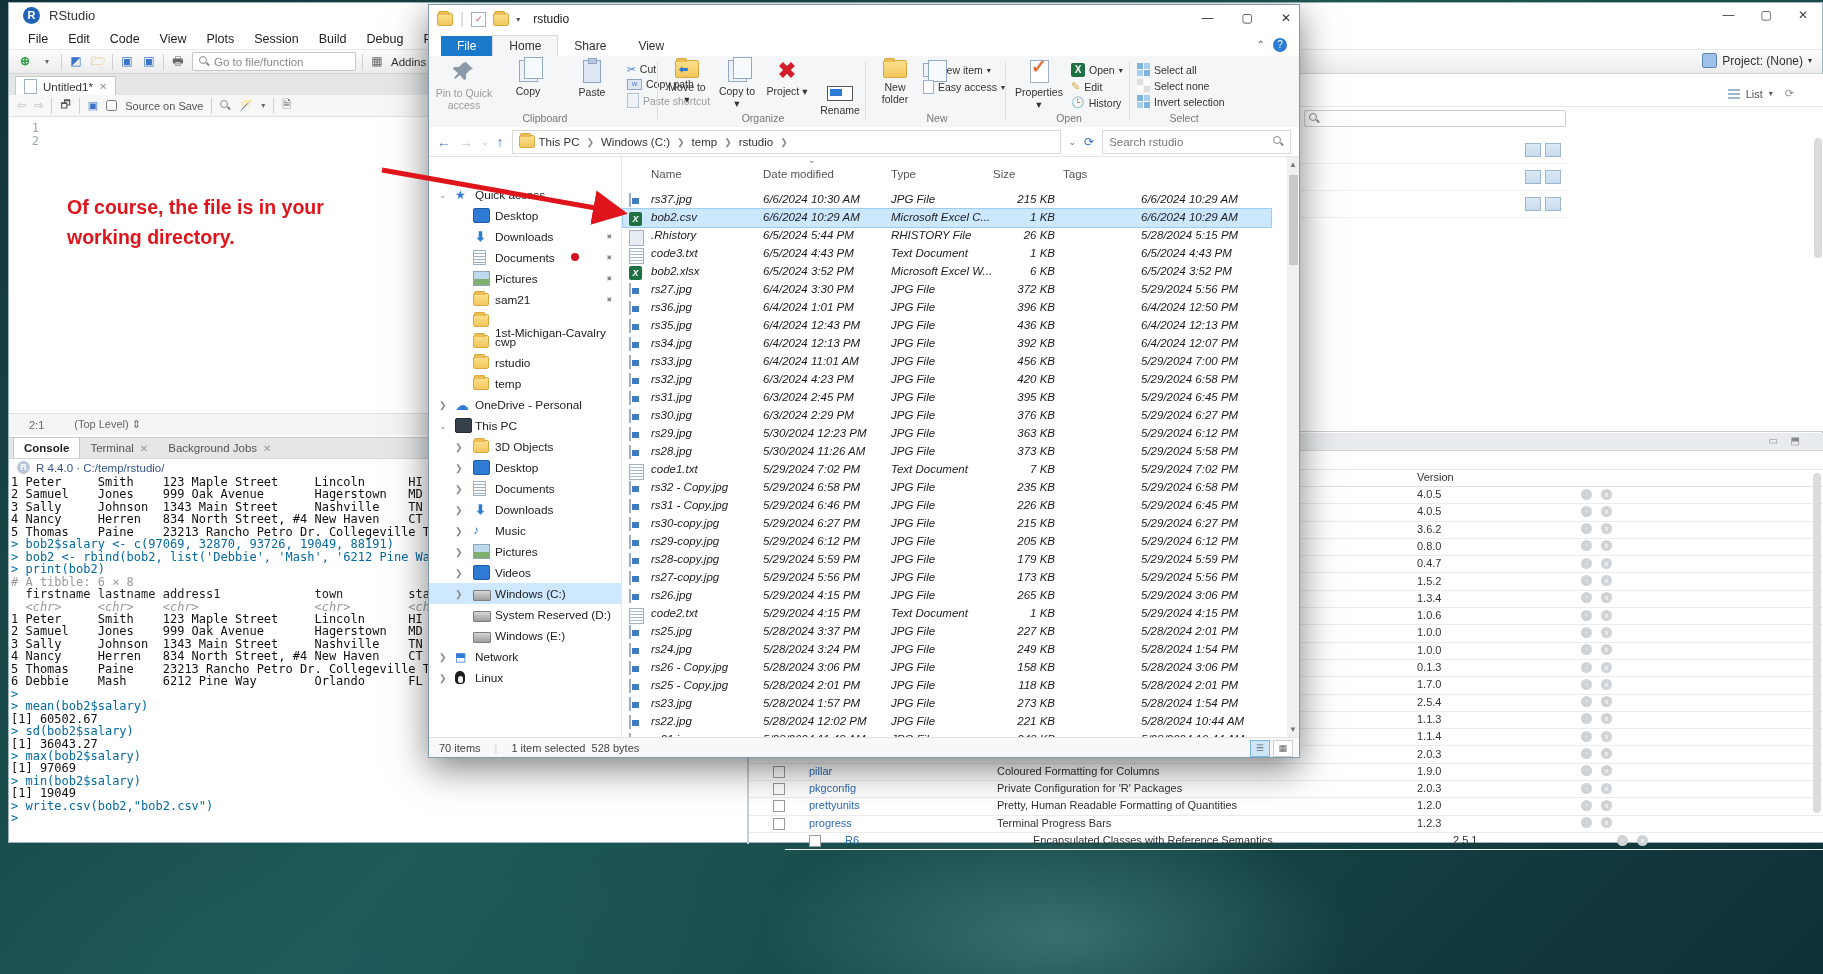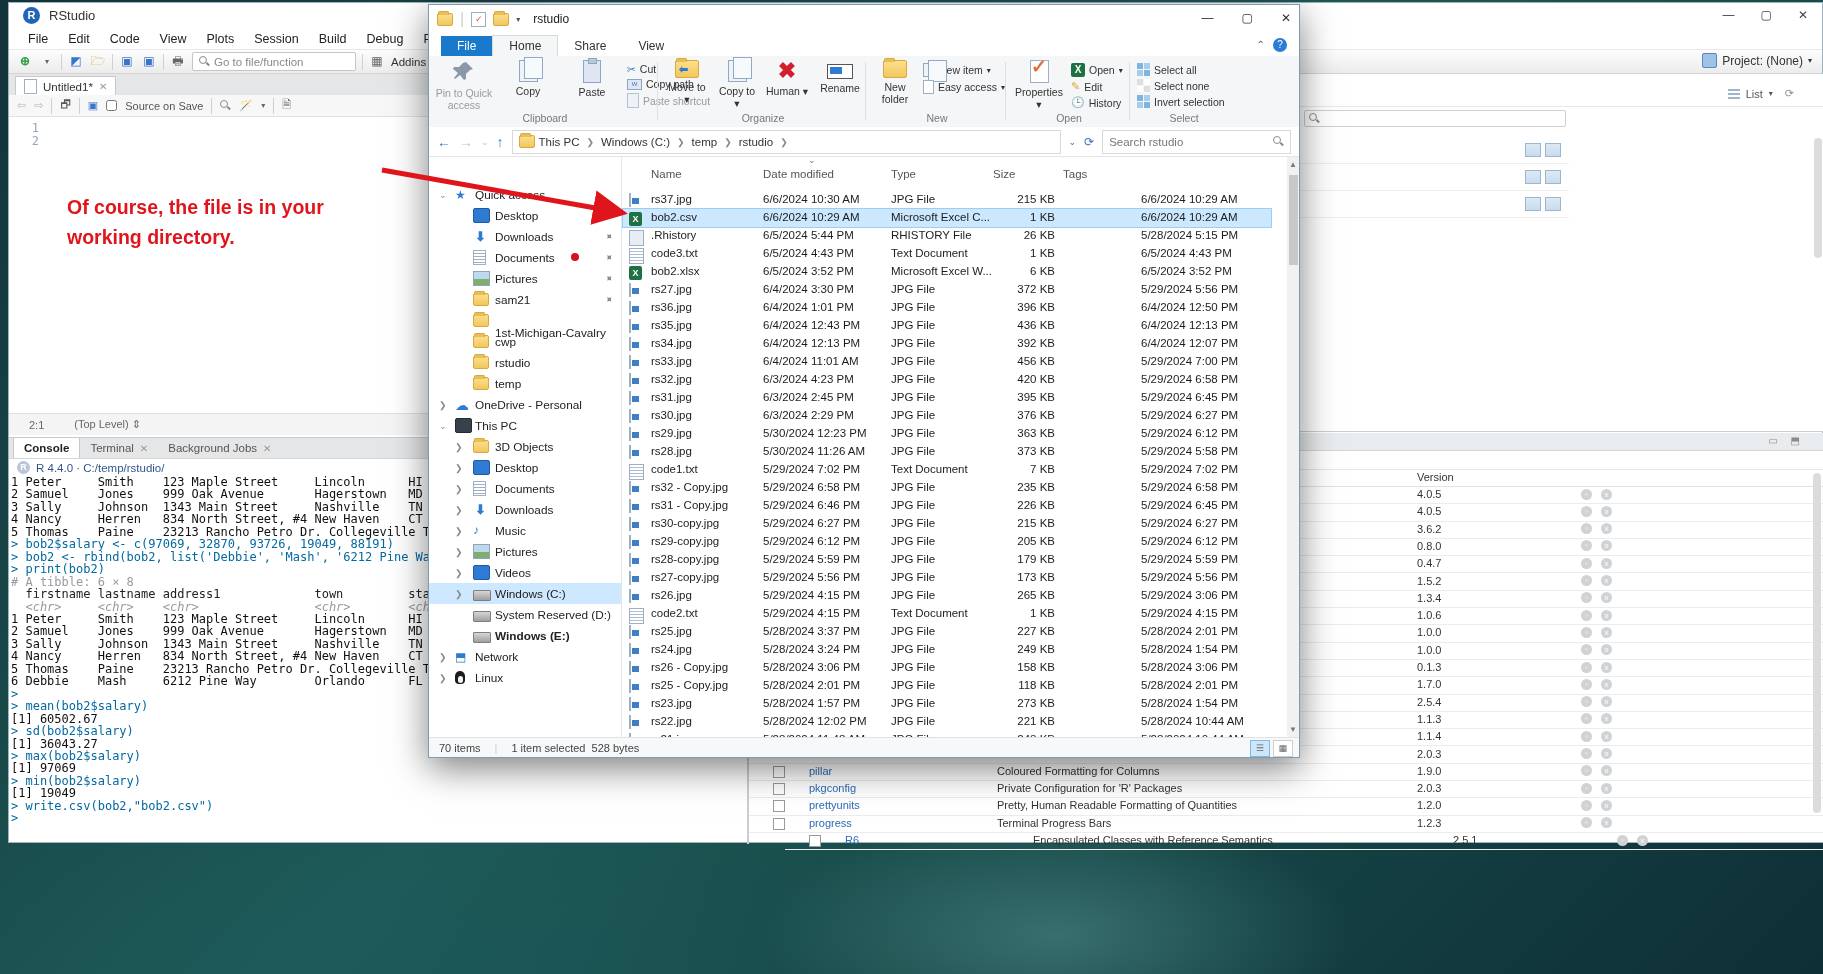--- a/index.html
+++ b/index.html
@@ -122,21 +122,21 @@
   .pic-ico{background:linear-gradient(180deg,#bcd9ee 55%,#7fae6e 55%);border:1px solid #90a6b8;}
   .music-note{color:#3f79c9;font-size:12px;line-height:13px;}
   .drive{width:16px;height:9px;background:linear-gradient(#d6d6d6,#9f9f9f);border:1px solid #7e7e7e;border-radius:1px;margin-top:3px;}
   .cloud{color:#2f7bd4;font-size:14px;line-height:14px;}
   .net-ico{color:#2f7bd4;font-size:12px;}
   .penguin{width:10px;height:13px;background:#1c1c1c;border-radius:5px 5px 4px 4px;position:relative;}
   .penguin::after{content:"";position:absolute;left:2.5px;top:5px;width:5px;height:7px;background:#f3f3f3;border-radius:3px;}
   .ex-list{left:192px;top:0;width:666px;height:100%;overflow:hidden;}
   .list-hdr{position:absolute;left:0;top:8px;width:100%;height:22px;font-size:11.5px;color:#555;}
   .hdr-cell{position:absolute;top:3px;}
-  .file-row{position:absolute;left:2px;width:648px;height:18px;font-size:11.5px;color:#1c1c1c;}
+  .file-row{position:absolute;left:2px;width:648px;height:18px;font-size:11.5px;color:#1c1c1c;font-style:italic;}
   .file-row.selected{background:#cce8ff;outline:1px solid #9bcdf5;}
   .fcell{position:absolute;top:2px;white-space:nowrap;}
   .f-ico{position:absolute;left:6px;top:2.5px;width:13px;height:14px;}
   .ic-jpg{background:#fff;border:1px solid #9fb0c4;position:relative;}
   .ic-jpg::after{content:"";position:absolute;left:2px;top:4px;width:7px;height:6px;background:#3f7ec2;}
   .ic-csv{background:#1f7144;border-radius:2px;color:#fff;font-size:9px;font-weight:bold;text-align:center;line-height:14px;}
   .ic-txt{background:repeating-linear-gradient(#fff,#fff 2px,#aebccd 2px,#aebccd 3px);border:1px solid #9fb0c4;}
   .ic-rh{background:#e8edf3;border:1px solid #9fb0c4;}
   .ex-scroll{left:858px;top:0;width:12px;height:100%;background:#f1f1f1;}
   .ex-thumb{position:absolute;left:1.5px;top:18px;width:9px;height:90px;background:#c9c9c9;}
@@ -520,23 +520,23 @@
               <span style="position:absolute;left:3px;top:2px;color:#2f7bd4;font-size:11px;font-weight:bold;">⬅</span>
             </span>
           <span><span>Move to</span> ▾</span>
         </div>
         <div class="big-btn" style="width:44px;">
           <span class="pages"></span>
           <span><span>Copy to</span> ▾</span>
         </div>
         <div class="big-btn" style="width:44px;">
           <span class="xred">✖</span>
-          <span><span>Human</span> ▾</span>
-        </div>
-        <div class="big-btn" style="width:50px;">
+          <span><span>Project</span> ▾</span>
+        </div>
+        <div class="big-btn" style="width:50px;justify-content:flex-end;">
           <span style="width:24px;height:13px;border:1px solid #555;background:#fff;position:relative;margin-top:4px;">
               <span style="position:absolute;left:2px;top:2px;width:12px;height:7px;background:#2f7bd4;"></span>
             </span>
           <span>Rename</span>
         </div>
       </div>
       <div class="rib-sep" style="left:436px;"></div>
 
       <div class="rib-group" style="left:444px;">
         <div class="big-btn" style="width:44px;">
@@ -726,21 +726,21 @@
             <span class="chev" style="left: 26px;">❯</span>
             <span class="drive" style="position: absolute; left: 44px;"></span>
             <span style="position: absolute; left: 66px; white-space: nowrap;">Windows (C:)</span>
           </div>
           <div class="sb-item" style="top: 447px;">
             <span class="drive" style="position: absolute; left: 44px;"></span>
             <span style="position: absolute; left: 66px; white-space: nowrap;">System Reserved (D:)</span>
           </div>
           <div class="sb-item" style="top: 468px;">
             <span class="drive" style="position: absolute; left: 44px;"></span>
-            <span style="position: absolute; left: 66px; white-space: nowrap; font-weight: bold;">Windows (E:)</span>
+            <span style="position: absolute; left: 66px; white-space: nowrap;">Windows (E:)</span>
           </div>
           <div class="sb-item" style="top: 489px;">
             <span class="chev" style="left: 10px;">❯</span>
             <span class="net-ico" style="position: absolute; left: 26px;">⬒</span>
             <span style="position: absolute; left: 46px; white-space: nowrap;">Network</span>
           </div>
           <div class="sb-item" style="top: 510px;">
             <span class="chev" style="left: 10px;">❯</span>
             <span class="penguin" style="position: absolute; left: 26px;"></span>
             <span style="position: absolute; left: 46px; white-space: nowrap;">Linux</span>

